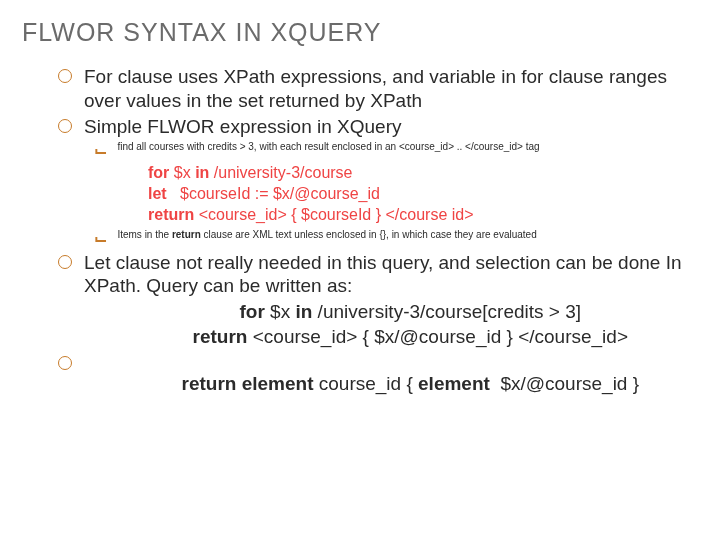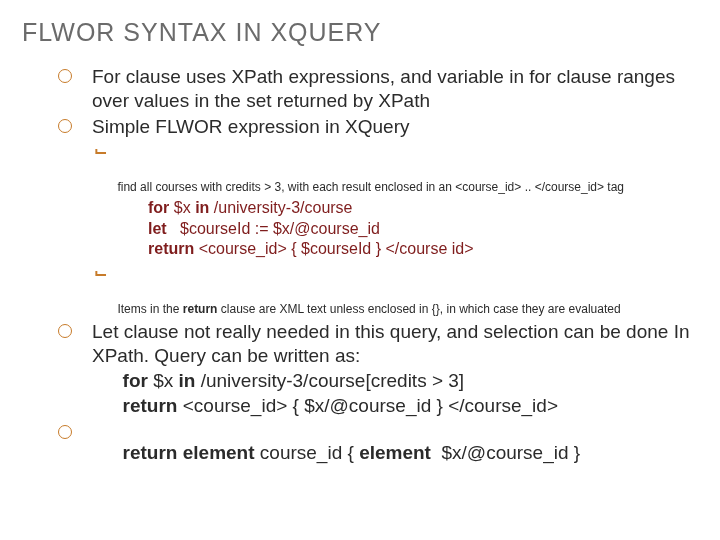--- a/index.html
+++ b/index.html
@@ -52,42 +52,41 @@
     font-size: 16px;
     line-height: 20px;
     margin-right: 10px;
     margin-top: 1px;
     font-weight: bold;
   }
   .bullet-text {
     font-size: 19px;
     line-height: 1.25;
     color: #2b2b2b;
-    margin-left: 8px;
   }
   .sub-text {
-    font-size: 12px;
+    font-size: 10px;
     line-height: 1.3;
     color: #2b2b2b;
-    margin-top: 40px;
   }
   .code-block {
     margin: 2px 0 2px 126px;
     font-size: 16px;
     line-height: 1.3;
-    color: #7f1d1d;
+    color: #ef4444;
   }
   .code-block .line {
     white-space: pre;
   }
   .code-block-b {
     margin: 2px 0 2px 90px;
     font-size: 19px;
     line-height: 1.3;
     color: #2b2b2b;
+    text-align: center;
   }
   .code-block-b .line {
     white-space: pre;
   }
   b { font-weight: bold; }
 </style>
 </head>
 <body>
 
 <div class="slide">

